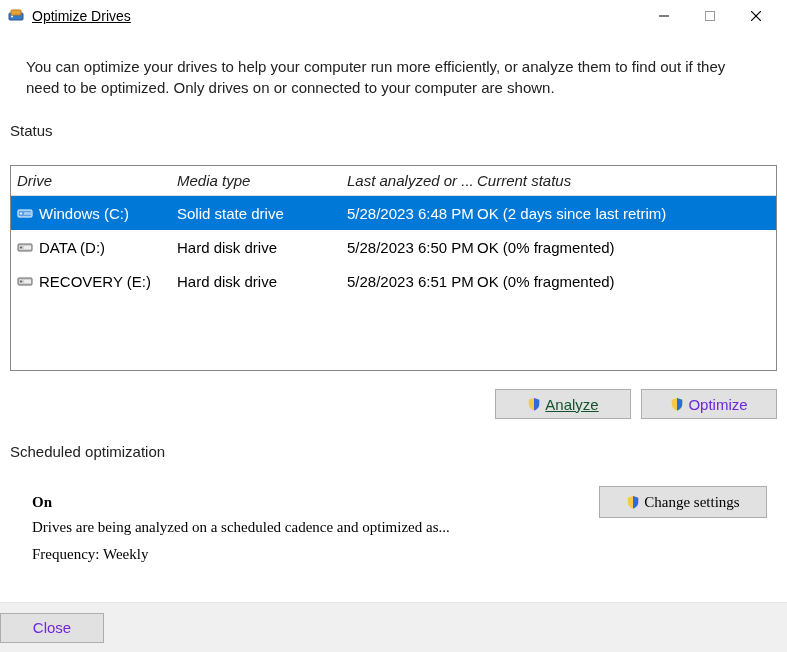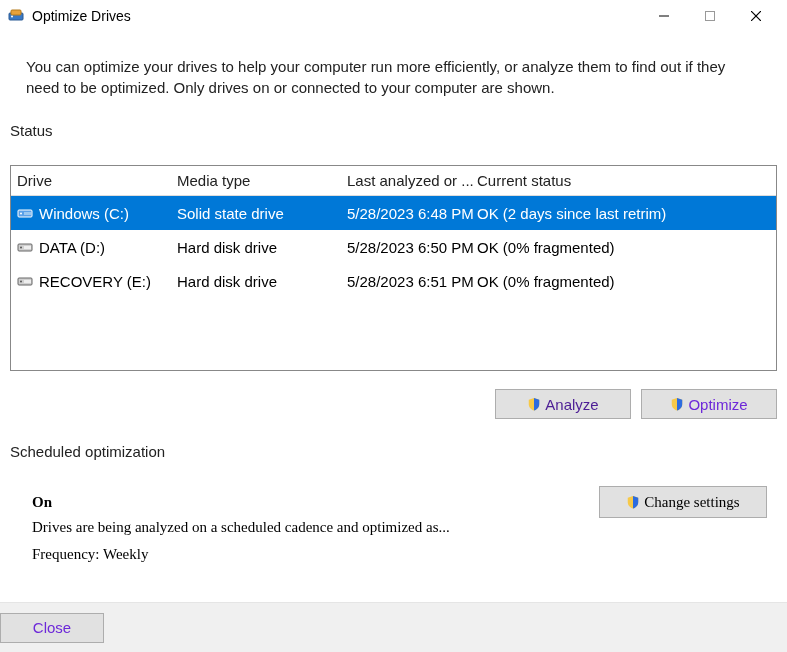--- a/index.html
+++ b/index.html
@@ -11,20 +11,21 @@
     background: #fff;
     width: 787px;
     height: 652px;
     overflow: hidden;
   }
   .titlebar {
     display: flex;
     align-items: center;
     height: 32px;
     padding: 0 8px;
+    text-decoration: underline;
   }
   .titlebar .app-icon {
     width: 16px; height: 16px;
     margin-right: 8px;
     display: inline-block;
   }
   .titlebar .title { flex: 1; font-size: 14px; color: #000; }
   .winbtn {
     width: 46px; height: 32px;
     display: flex; align-items: center; justify-content: center;
@@ -52,20 +53,21 @@
     display: grid;
     grid-template-columns: 160px 170px 130px 1fr;
     align-items: center;
     padding: 2px 6px;
   }
   .drives-header {
     font-size: 15px;
     color: #222;
     border-bottom: 1px solid #ddd;
     height: 30px;
+    font-style: italic;
   }
   .drives-header > div { border-right: none; }
   .drives-row {
     font-size: 15px;
     height: 34px;
   }
   .drives-row.selected { background: #0078d7; color: #fff; }
   .drive-cell { display: flex; align-items: center; gap: 6px; white-space: nowrap; overflow: hidden; text-overflow: ellipsis; }
   .drive-icon { width: 16px; height: 16px; flex-shrink: 0; }
   .button-row {
@@ -76,21 +78,21 @@
     min-width: 136px; height: 30px;
     background: #e1e1e1;
     border: 1px solid #adadad;
     display: flex; align-items: center; justify-content: center;
     gap: 4px;
     font-size: 15px;
     color: #6d28d9;
     cursor: default;
     padding: 0 12px;
   }
-  .btn.disabled { color: #4c1d95; }
+  .btn.disabled { color: #14532d; text-decoration: underline; }
   .shield { width: 14px; height: 14px; flex-shrink: 0; }
   .sched {
     padding: 8px 0 0 22px;
     font-size: 15px;
   }
   .sched .on { font-weight: 600; margin-bottom: 8px; }
   .sched .line2 { margin-bottom: 10px; }
   .sched .freq { }
   .sched-row {
     display: flex; justify-content: space-between; align-items: flex-start;

